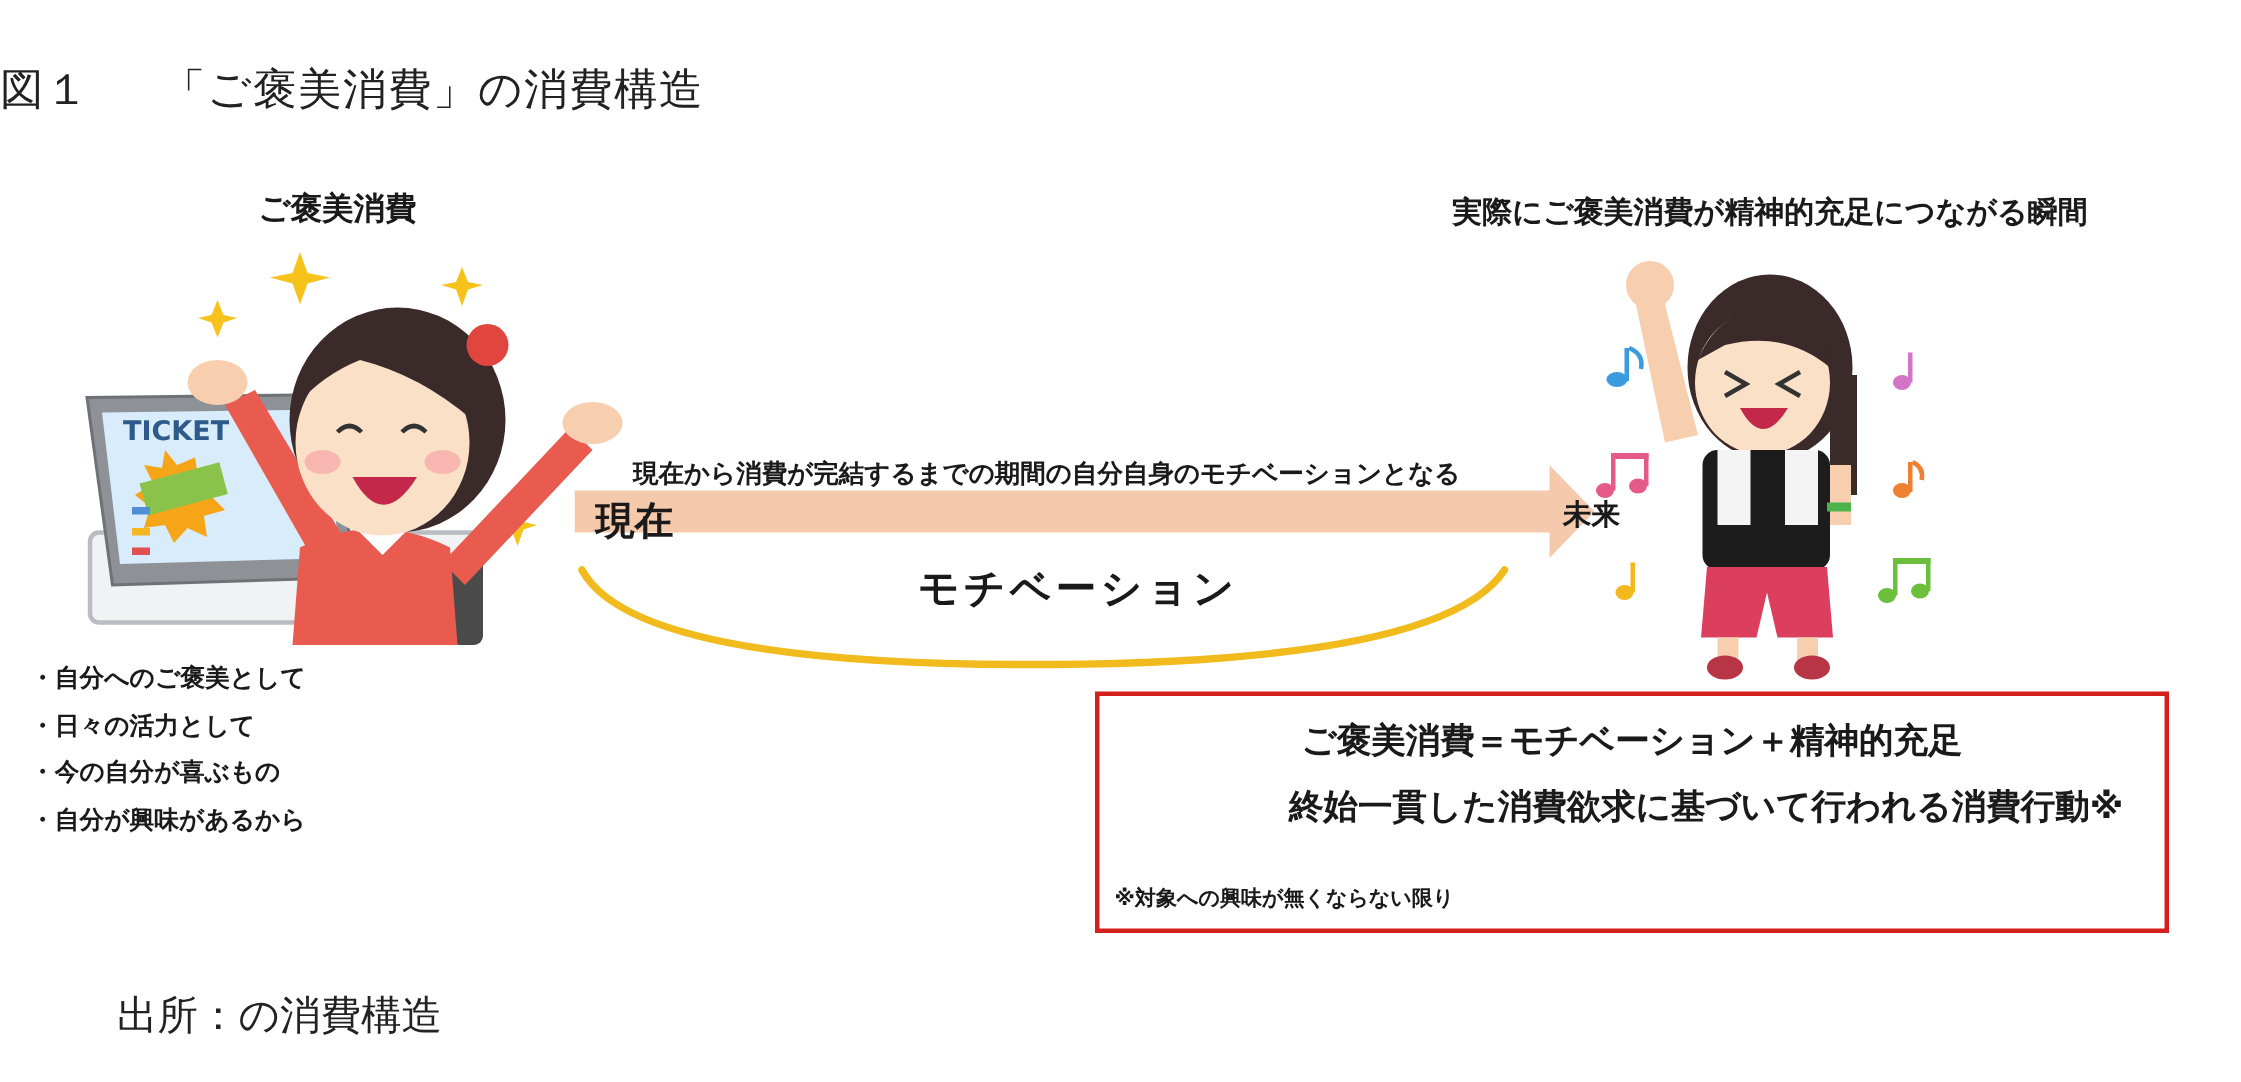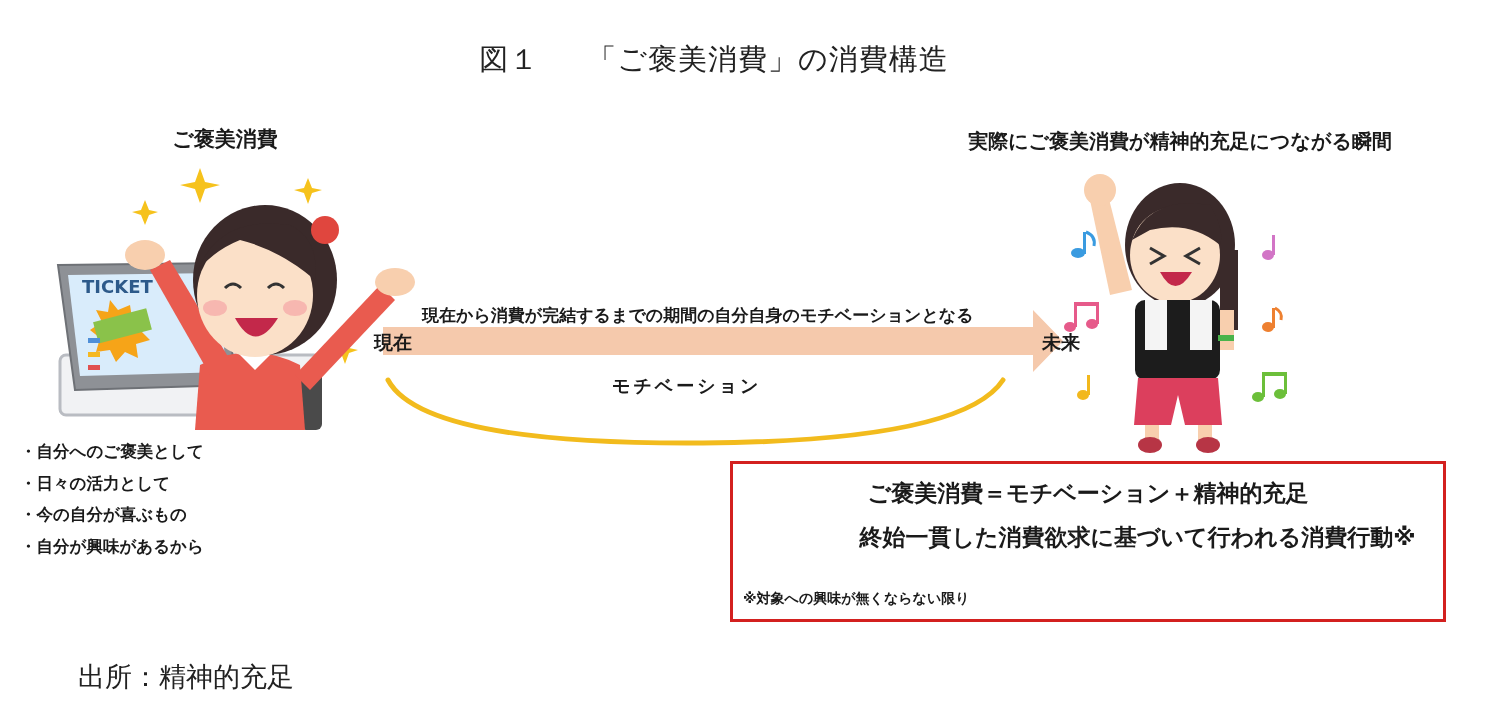--- a/index.html
+++ b/index.html
@@ -1,30 +1,30 @@
 <!DOCTYPE html>
 <html><head>
 <meta charset="utf-8">
 <style>
   html, body { margin:0; padding:0; background:#ffffff; }
   body { width:1494px; height:721px; position:relative; overflow:hidden;
          font-family: "DejaVu Sans", "Liberation Sans", sans-serif; color:#1a1a1a; }
   .abs { position:absolute; }
-  .fig-title { left:0; width:1428px; top:40px; text-align:center;
+  .fig-title { left:0; width:1428px; top:40px; 
                font-family: "DejaVu Serif", "Liberation Serif", serif; font-size:29px; color:#222; letter-spacing:1px; }
   .fig-title .gap { display:inline-block; width:48px; }
   .left-heading { left:120px; width:210px; top:125px; text-align:center; font-size:21px; font-weight:bold; }
   .right-heading { left:920px; width:520px; top:128px; text-align:center; font-size:20px; font-weight:bold; }
   .reasons { left:20px; top:436px; font-size:16.5px; font-weight:bold; line-height:31.5px; }
   .reasons div { white-space:nowrap; }
   .explain { left:422px; top:270px; font-size:17px; font-weight:bold; white-space:nowrap;margin-top:34px; }
   .arrow-wrap { left:383px; top:310px; width:680px; height:62px; }
-  .arrow-label-now { left:374px; top:330px; font-size:19px; font-weight:bold; }
+  .arrow-label-now { left:397px; top:330px; font-size:26px; font-weight:bold; }
   .arrow-label-future { left:1042px; top:330px; font-size:19px; font-weight:bold; }
-  .motivation { left:612px; top:374px; font-size:18px; font-weight:bold; letter-spacing:3px; }
+  .motivation { left:612px; top:374px; font-size:27px; font-weight:bold; letter-spacing:3px; }
   .curve { left:383px; top:375px; width:630px; height:80px; }
   .box { left:730px; top:461px; width:716px; height:161px; border:3px solid #d3201f; box-sizing:border-box; }
   .box-line1 { left:730px; width:716px; top:478px; text-align:center; font-size:23px; font-weight:bold; }
   .box-line2 { left:730px; width:815px; top:522px; text-align:center; font-size:23px; font-weight:bold; }
   .box-note { left:743px; top:590px; font-size:14px; font-weight:bold;text-align:center; }
   .source { left:78px; top:659px; font-family: "DejaVu Serif", "Liberation Serif", serif; font-size:27px; color:#222; }
   .illus-left { left:50px; top:160px; width:370px; height:270px; }
   .illus-right { left:1050px; top:160px; width:250px; height:295px; }
 </style>
 </head>
@@ -158,13 +158,13 @@
   <rect x="148" y="265" width="14" height="15" fill="#f8cfae"></rect>
   <ellipse cx="100" cy="285" rx="12" ry="8" fill="#b73545"></ellipse>
   <ellipse cx="158" cy="285" rx="12" ry="8" fill="#b73545"></ellipse>
 </svg>
 
 <div class="abs box"></div>
 <div class="abs box-line1">ご褒美消費＝モチベーション＋精神的充足</div>
 <div class="abs box-line2">終始一貫した消費欲求に基づいて行われる消費行動※</div>
 <div class="abs box-note">※対象への興味が無くならない限り</div>
 
-<div class="abs source">出所：精神的充足</div>
+<div class="abs source">出所：の消費構造</div>
 
 </body></html>

